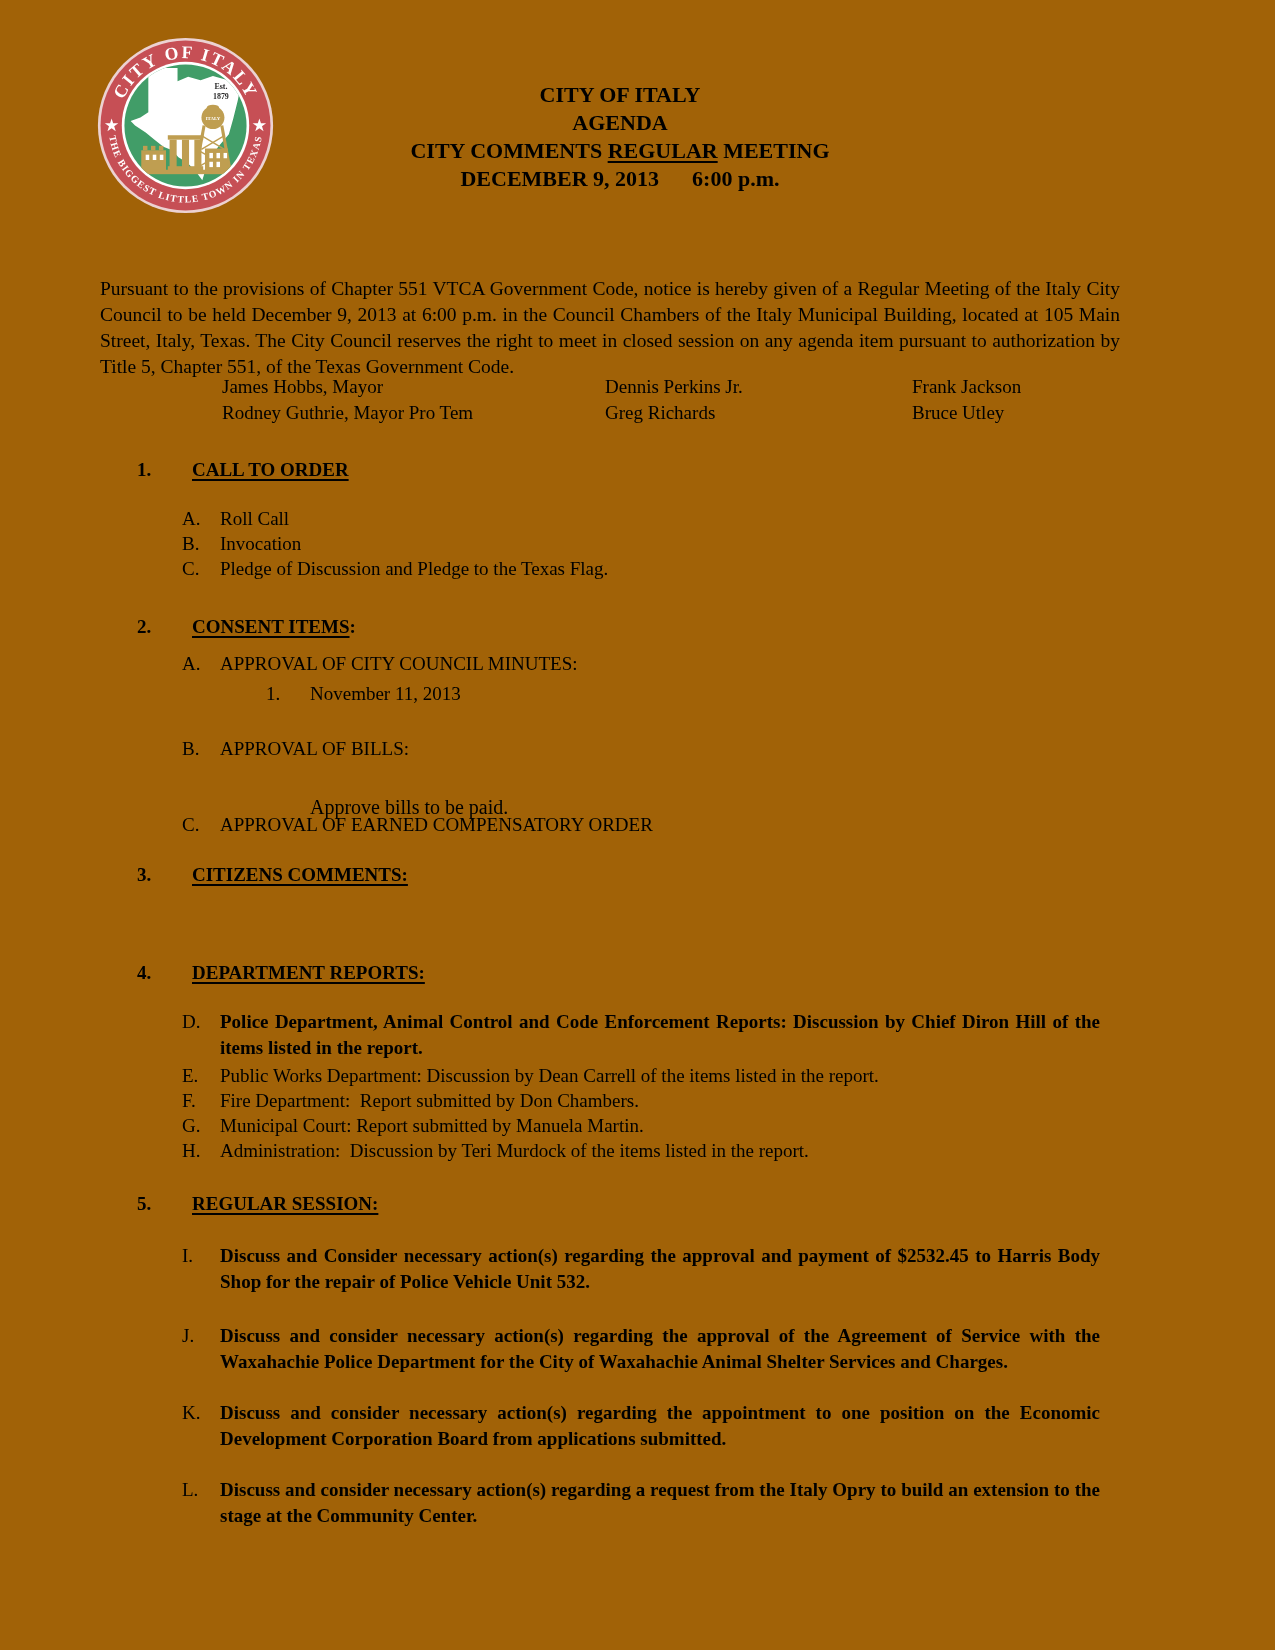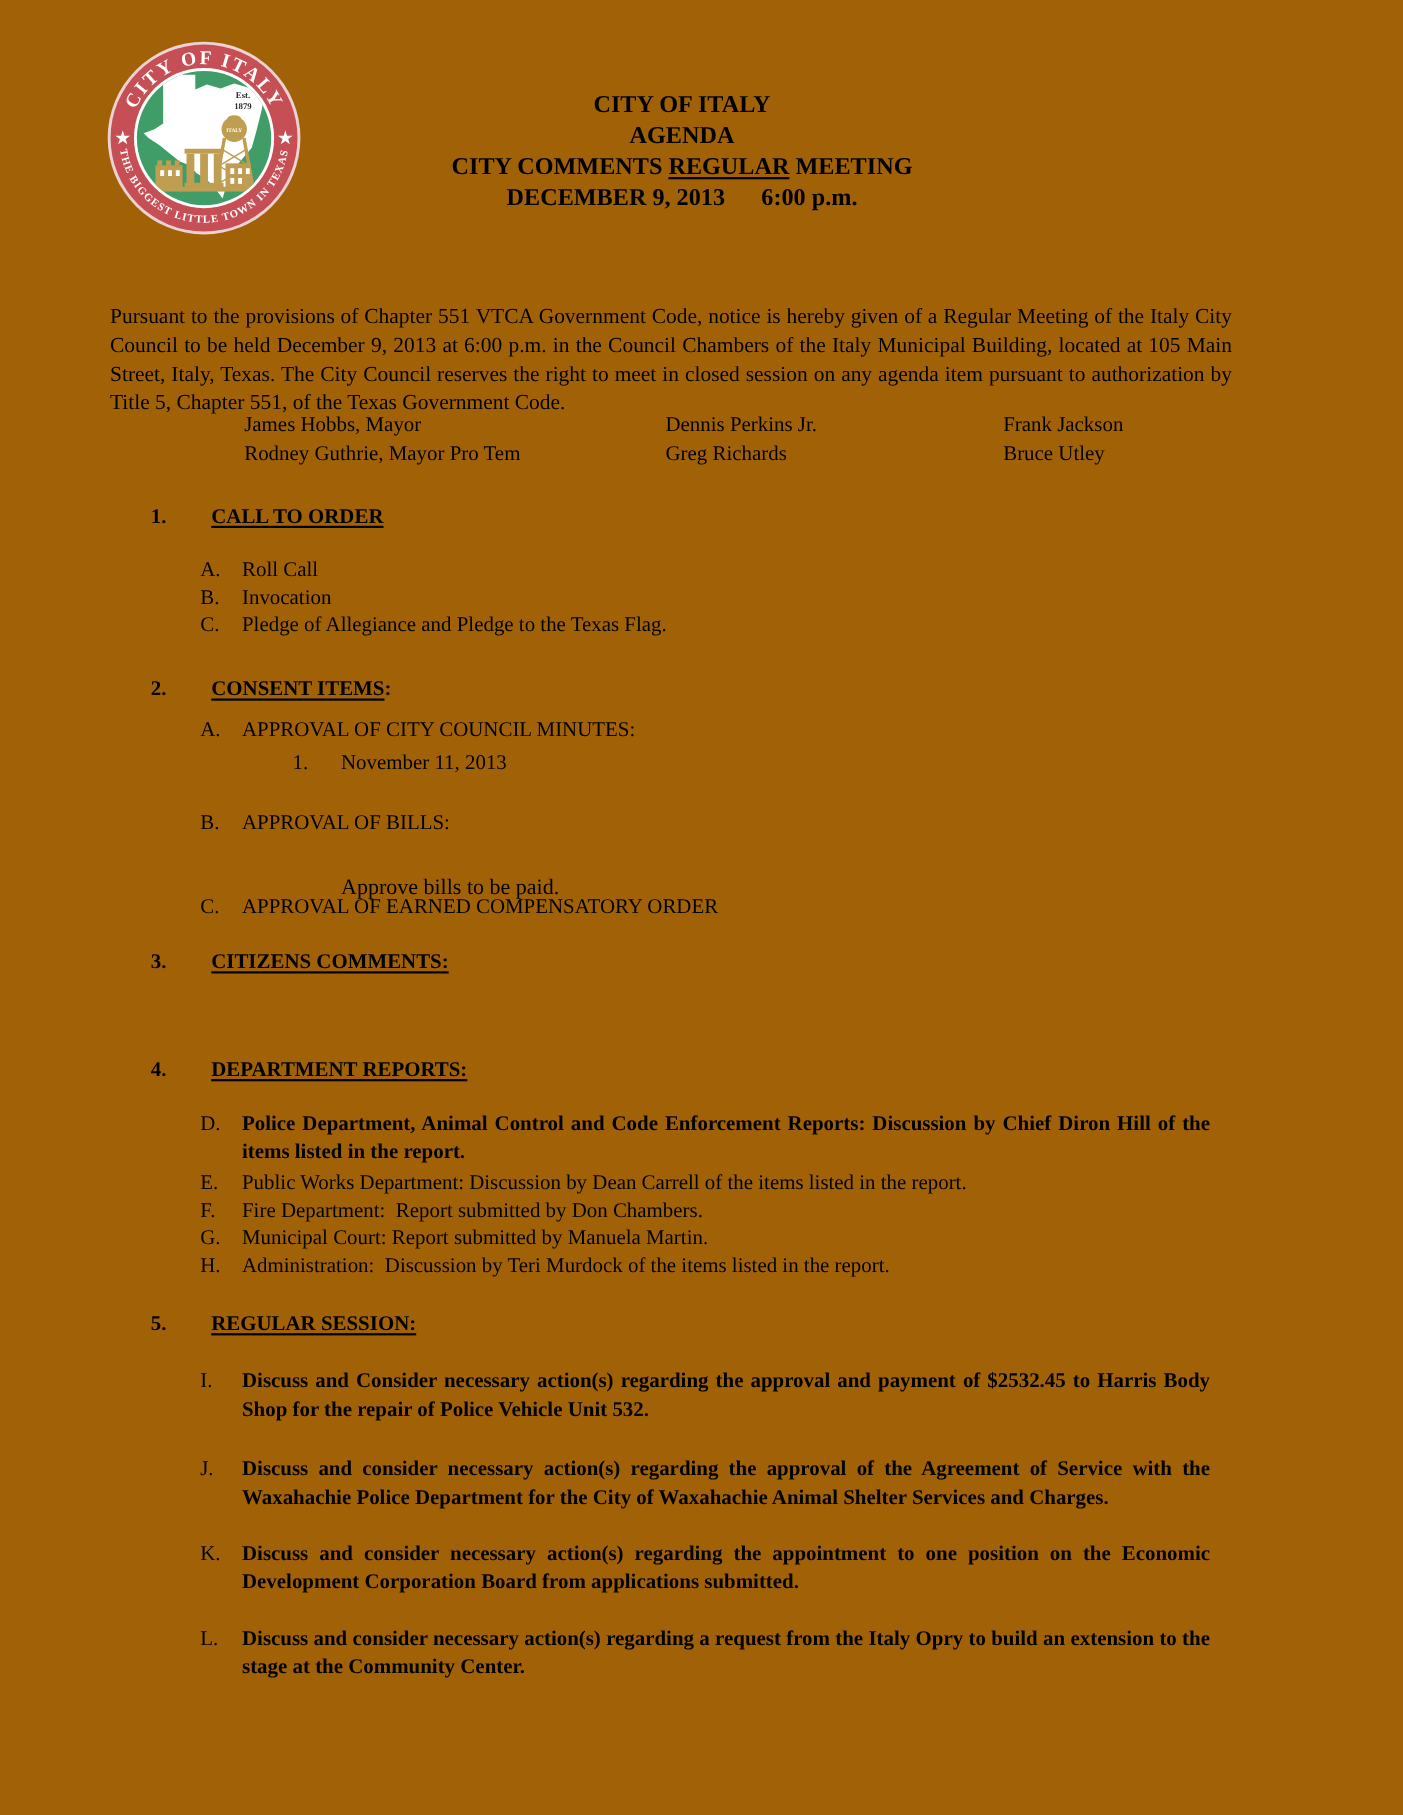--- a/index.html
+++ b/index.html
@@ -181,21 +181,21 @@
   <div class="item single" style="top:506px">
     <span class="letter">A.</span>
     <span class="txt">Roll Call</span>
   </div>
   <div class="item single" style="top:531px">
     <span class="letter">B.</span>
     <span class="txt">Invocation</span>
   </div>
   <div class="item single" style="top:556px">
     <span class="letter">C.</span>
-    <span class="txt">Pledge of Allegiance and Pledge to the Texas Flag.</span>
+    <span class="txt">Pledge of Discussion and Pledge to the Texas Flag.</span>
   </div>
 
   <div class="sec" style="top:614px">
     <span class="sec-num">2.</span>
     <span class="sec-head"><span class="u2">CONSENT ITEMS</span><span>:</span></span>
   </div>
   <div class="item single" style="top:651px">
     <span class="letter">A.</span>
     <span class="txt">APPROVAL OF CITY COUNCIL MINUTES:</span>
   </div>

